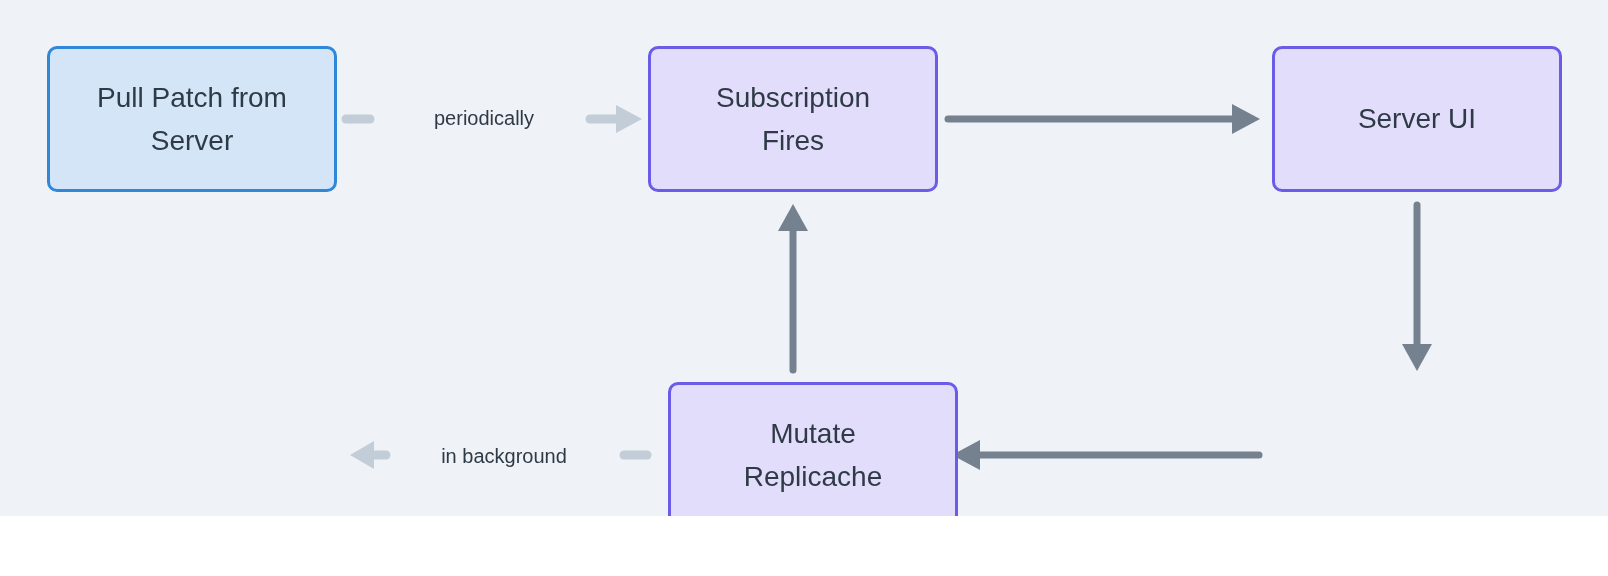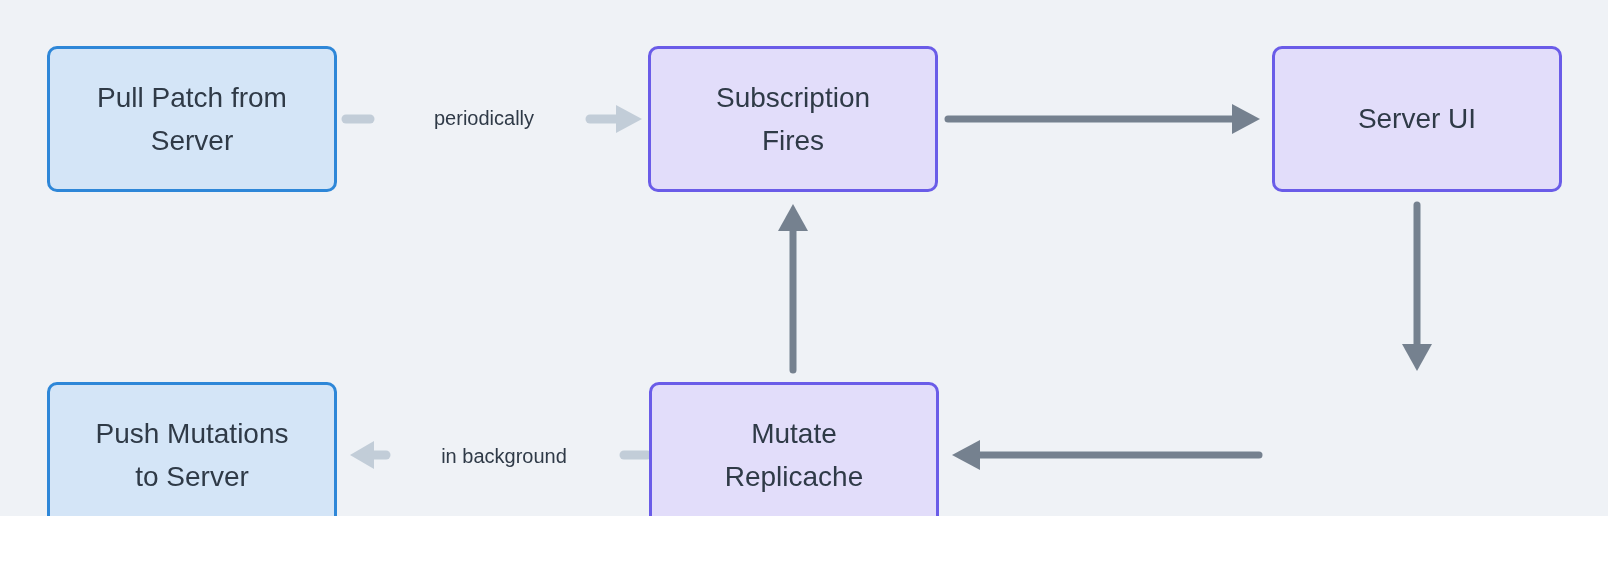--- a/index.html
+++ b/index.html
@@ -42,21 +42,21 @@
     border-color: var(--blue-border, #2e87d8);
   }
   .node.purple {
     background: var(--purple-fill, #e2ddfa);
     border-color: var(--purple-border, #6a5ce8);
   }
   .n-pull    { left: 47px;   top: 46px;  }
   .n-sub     { left: 648px;  top: 46px;  }
   .n-render  { left: 1272px; top: 46px;  }
   .n-push    { left: 47px;   top: 382px; }
-  .n-mutate  { left: 649px;  top: 382px; }
+  .n-mutate  { left: 668px;  top: 382px; }
   .n-event   { left: 1271px; top: 382px; }
   .edge-label {
     position: absolute;
     transform: translate(-50%, -50%);
     font-size: 20px;
     color: var(--text, #2f3a47);
     white-space: nowrap;
   }
   .el-periodically { left: 484px; top: 118px; }
   .el-background   { left: 504px; top: 456px; text-align: right; }
@@ -112,24 +112,20 @@
 
   <div class="node purple n-sub">
     <span>Subscription
 Fires</span>
   </div>
 
   <div class="node purple n-render">
     <span>Server UI</span>
   </div>
 
-  <div class="node blue n-push">
-    <span>Push Mutations
-to Server</span>
-  </div>
 
   <div class="node purple n-mutate">
     <span>Mutate
 Replicache</span>
   </div>
 
 
   <div class="edge-label el-periodically">periodically</div>
   <div class="edge-label el-background">in background</div>
 

